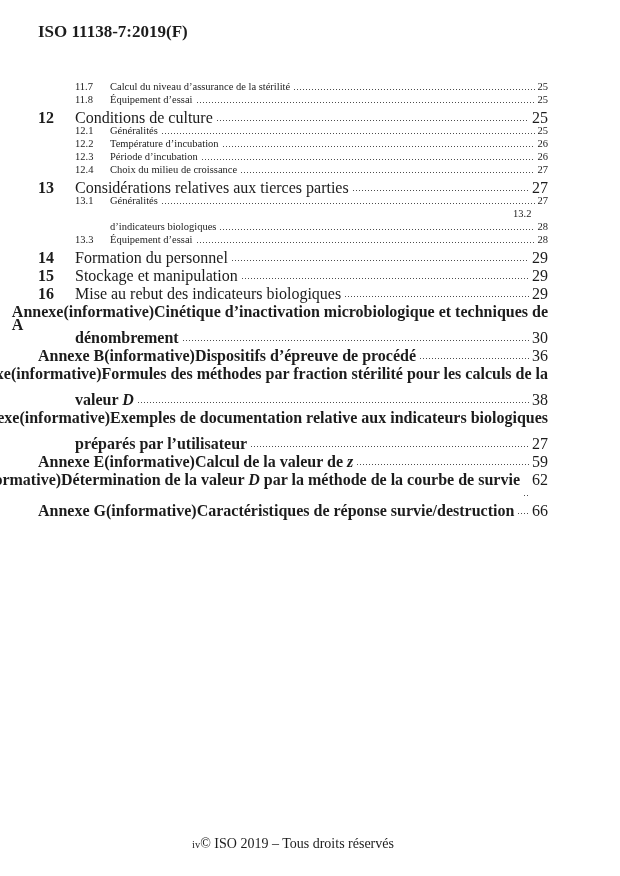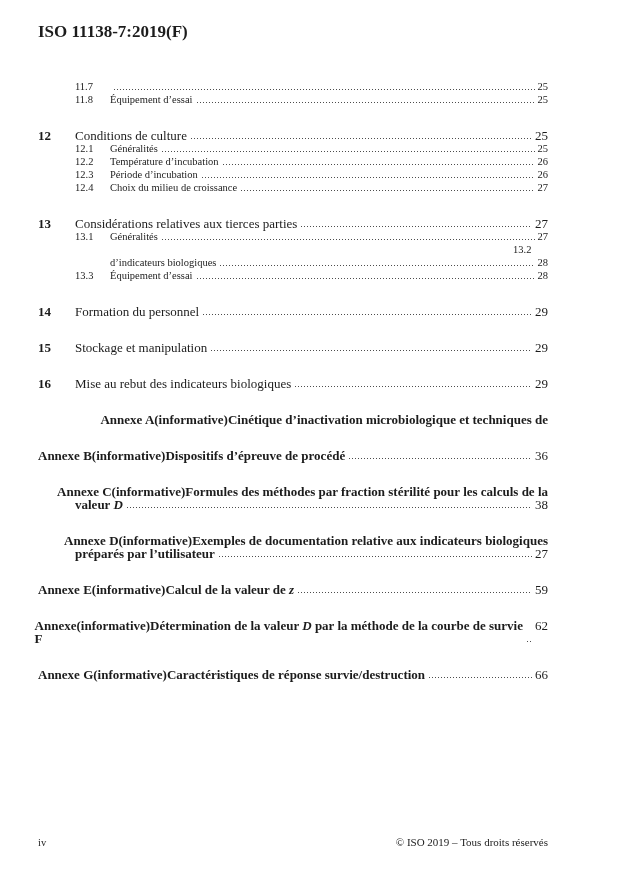--- a/index.html
+++ b/index.html
@@ -14,21 +14,21 @@
   }
   .header {
     position:absolute; top:22px; left:38px; right:72px;
     font-size:17px; font-weight:bold;
   }
   .toc {
     position:absolute; top:80px; left:38px; right:72px;
     font-size:10.5px; line-height:13px;
   }
   .entry { }
-  .entry.section, .entry.annex, .entry.plain { margin-top:23px; font-size:13px; }
+  .entry.section, .entry.annex, .entry.plain { margin-top:5px; font-size:16px; }
   .line { display:flex; align-items:baseline;justify-content:flex-end; }
   .numcol { flex:none; }
   .entry.section .numcol { width:37px; font-weight:bold; }
   .entry.sub { padding-left:37px; }
   .entry.sub .numcol { width:35px; }
   .entry.section .text, .entry.section .page { font-weight:normal; }
   .b { font-weight:bold; }
   .r { font-weight:bold; }
   .text { flex:none; white-space:pre-wrap; }
   .contindent { flex:none; }
@@ -38,39 +38,40 @@
     flex:1 1 auto; min-width:6px; align-self:stretch;
     margin:0 3px 0 3px;
     background-image:radial-gradient(circle, #4d4d4d 0.7px, transparent 0.95px);
     background-size:3px 3px;
     background-repeat:repeat-x;
     background-position:left bottom 2px;
   }
   .page-num { flex:none; }
   .footer {
     position:absolute; left:38px; right:72px; top:836px;
-    display:flex; justify-content:space-between; align-items:baseline;
+    display:flex; justify-content:center; align-items:baseline;
   }
   .footer .folio { font-size:10.5px; }
-  .footer .copyright { font-size:11px; }
+  .footer .copyright { font-size:14px; }
   i { font-style:italic; }
 </style>
 </head>
 <body>
 
 <div class="page">
 
   <div class="header">
     <span>ISO 11138-7:2019(F)</span>
   </div>
 
   <div class="toc" id="toc">
       <div class="entry sub">
         <div class="line">
           <span class="numcol">11.7</span>
+          <span class="text">Calcul du niveau d’assurance de la stérilité</span>
           <span class="leader"></span>
           <span class="page-num">25</span>
         </div>
       </div>
       <div class="entry sub">
         <div class="line">
           <span class="numcol">11.8</span>
           <span class="text">Équipement d’essai</span>
           <span class="leader"></span>
           <span class="page-num">25</span>
@@ -173,20 +174,26 @@
           <span class="text">Mise au rebut des indicateurs biologiques</span>
           <span class="leader"></span>
           <span class="page-num">29</span>
         </div>
       </div>
       <div class="entry annex">
         <div class="line">
           <span class="b">Annexe A </span>
           <span class="r">(informative) </span>
           <span class="b text">Cinétique d’inactivation microbiologique et techniques de</span>
+        </div>
+        <div class="line">
+          <span class="contindent"></span>
+          <span class="b text">dénombrement</span>
+          <span class="leader"></span>
+          <span class="page-num">30</span>
         </div>
       </div>
       <div class="entry annex">
         <div class="line">
           <span class="b">Annexe B </span>
           <span class="r">(informative) </span>
           <span class="b text">Dispositifs d’épreuve de procédé</span>
           <span class="leader"></span>
           <span class="page-num">36</span>
         </div>

